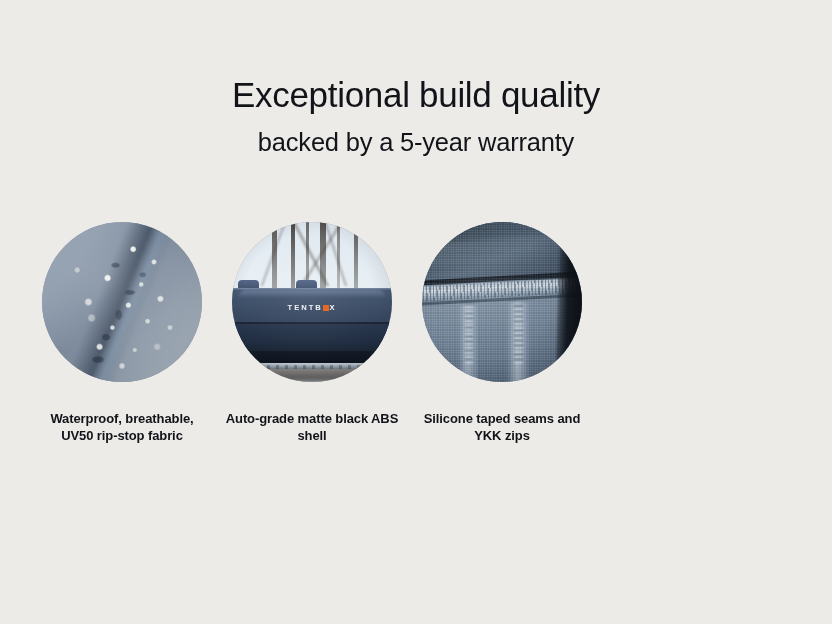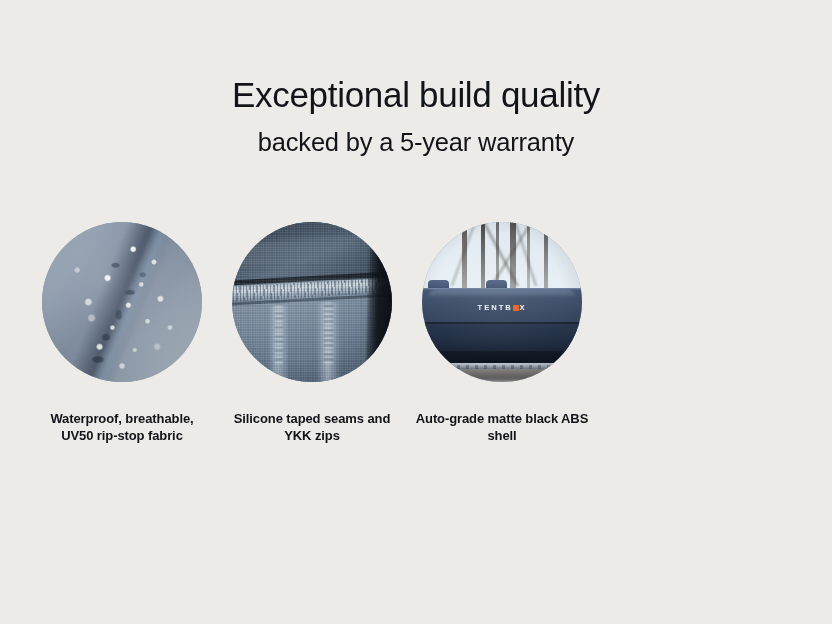--- a/index.html
+++ b/index.html
@@ -556,38 +556,20 @@
         <div class="scene">
           <div class="c1-base"></div>
           <div class="c1-streak"></div>
           <div class="c1-streak2"></div>
           <div class="c1-dark"></div>
           <div class="c1-drops"></div>
           <div class="c1-vig"></div>
         </div>
       </div>
       <div class="caption">Waterproof, breathable, UV50 rip-stop fabric</div>
-    </div>
-
-    <div class="feature">
-      <div class="circle">
-        <div class="scene">
-          <div class="c2-base"></div>
-          <div class="c2-topfold"></div>
-          <div class="c2-zip"></div>
-          <div class="c2-zip2"></div>
-          <div class="c2-darkline"></div>
-          <div class="c2-seam"></div>
-          <div class="c2-seam2"></div>
-          <div class="c2-weave"></div>
-          <div class="c2-edge"></div>
-          <div class="c2-vig"></div>
-        </div>
-      </div>
-      <div class="caption">Silicone taped seams and YKK zips</div>
     </div>
 
     <div class="feature">
       <div class="circle">
         <div class="scene">
           <div class="c3-sky"></div>
           <div class="c3-trees"></div>
           <div class="c3-branches"></div>
           <div class="c3-ground"></div>
           <div class="c3-blur-bot"></div>
@@ -600,15 +582,33 @@
           <div class="c3-lid-shine"></div>
           <div class="c3-logo"><span>TENTB</span><span class="o-box"></span><span>X</span></div>
           <div class="c3-seam-h"></div>
           <div class="c3-body"></div>
           <div class="c3-vig"></div>
         </div>
       </div>
       <div class="caption">Auto-grade matte black ABS shell</div>
     </div>
 
+    <div class="feature">
+      <div class="circle">
+        <div class="scene">
+          <div class="c2-base"></div>
+          <div class="c2-topfold"></div>
+          <div class="c2-zip"></div>
+          <div class="c2-zip2"></div>
+          <div class="c2-darkline"></div>
+          <div class="c2-seam"></div>
+          <div class="c2-seam2"></div>
+          <div class="c2-weave"></div>
+          <div class="c2-edge"></div>
+          <div class="c2-vig"></div>
+        </div>
+      </div>
+      <div class="caption">Silicone taped seams and YKK zips</div>
+    </div>
+
 
   </div>
 </div>
 
 </body></html>

